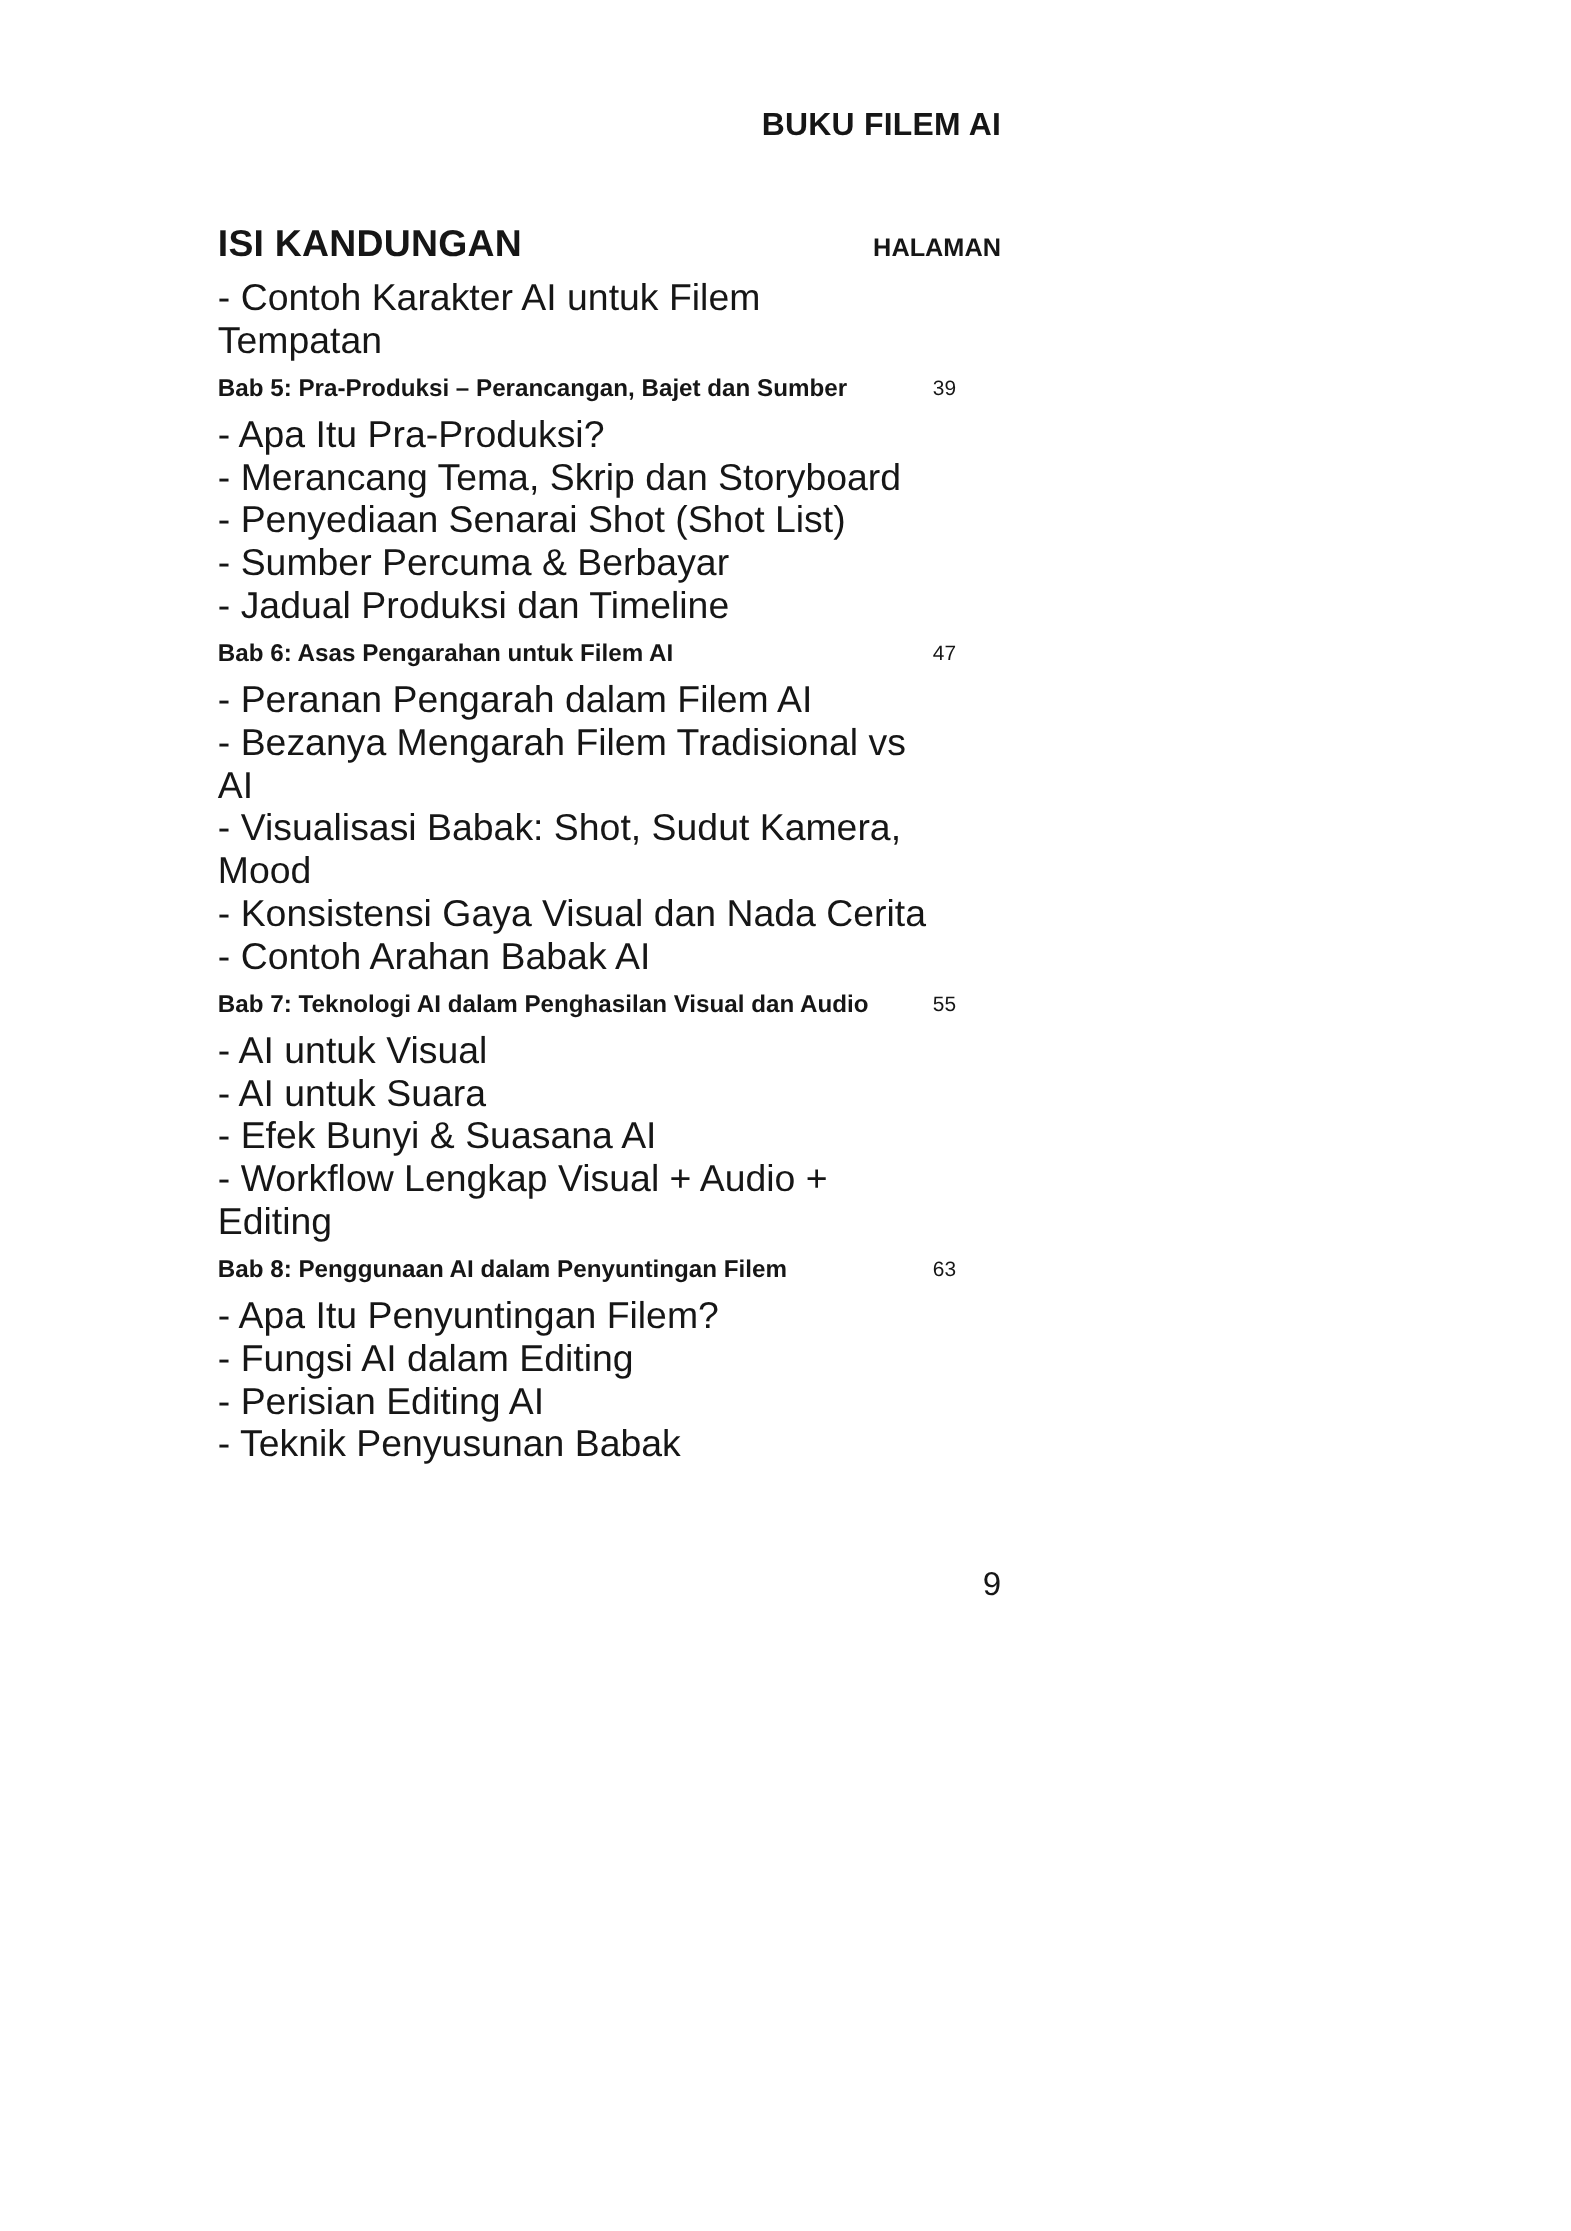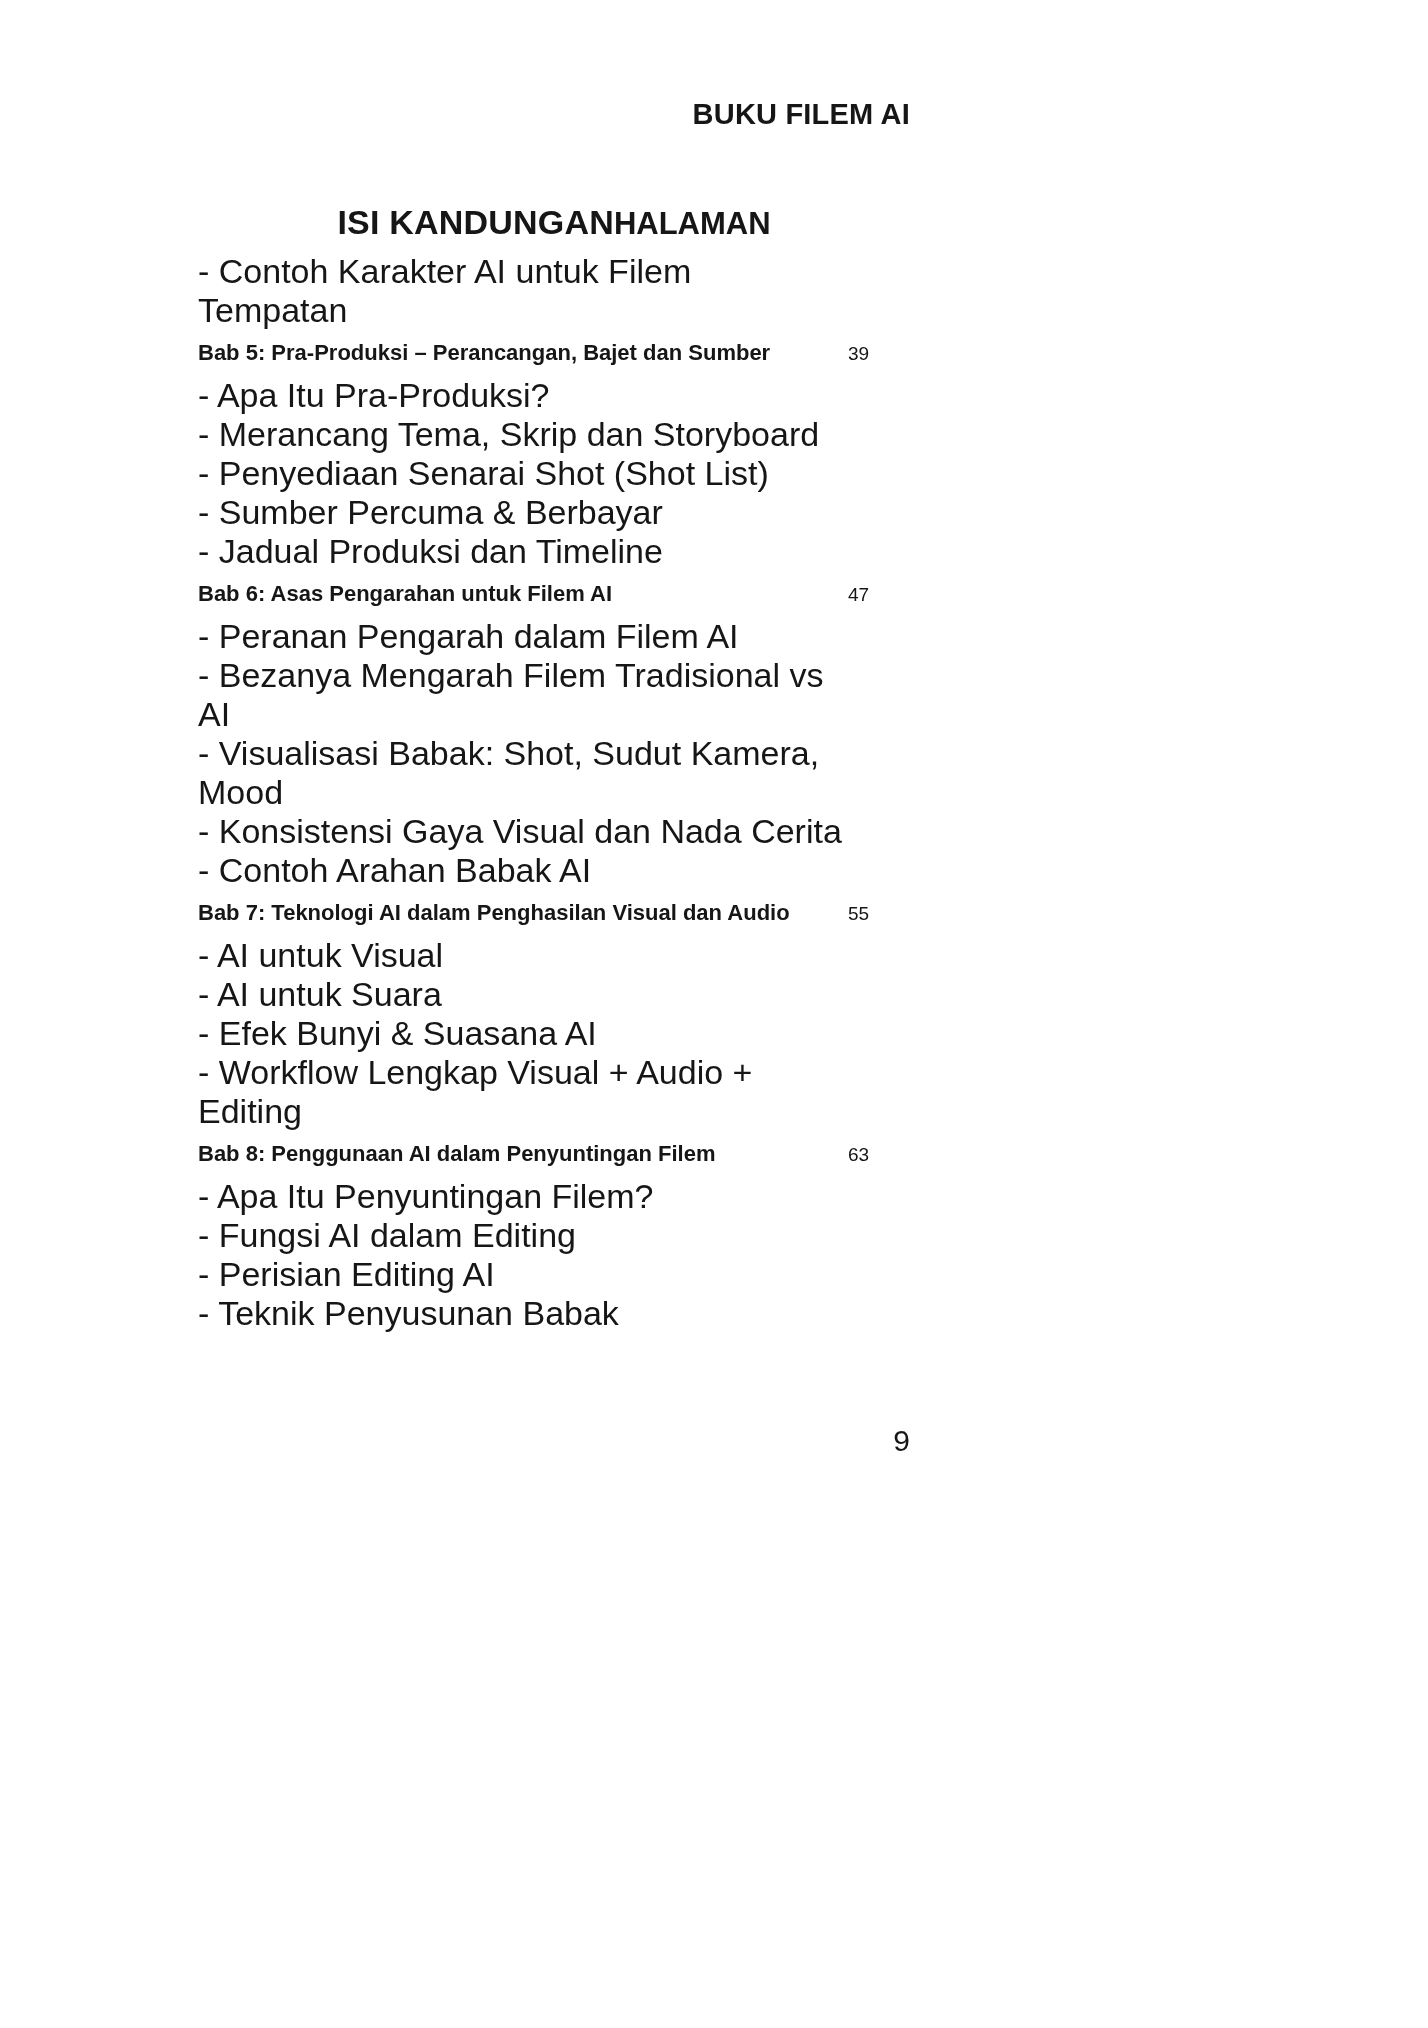--- a/index.html
+++ b/index.html
@@ -30,32 +30,32 @@
   .doc-header {
     margin-top: 98px;
     text-align: right;
     font-weight: bold;
     font-size: 29px;
     letter-spacing: 0.2px;
   }
   .toc-head {
     margin-top: 72px;
     display: flex;
-    justify-content: center;
+    justify-content: space-between;
     align-items: baseline;
     margin-bottom: 10px;
   }
   .toc-title {
     font-size: 34px;
     font-weight: bold;
     margin: 0;
     letter-spacing: 0.2px;
   }
   .toc-col-header {
-    font-size: 31px;
+    font-size: 23px;
     font-weight: bold;
     white-space: nowrap;
   }
   .toc-list {
     width: 712px;
   }
   .toc-row {
     display: flex;
     align-items: center;
   }

